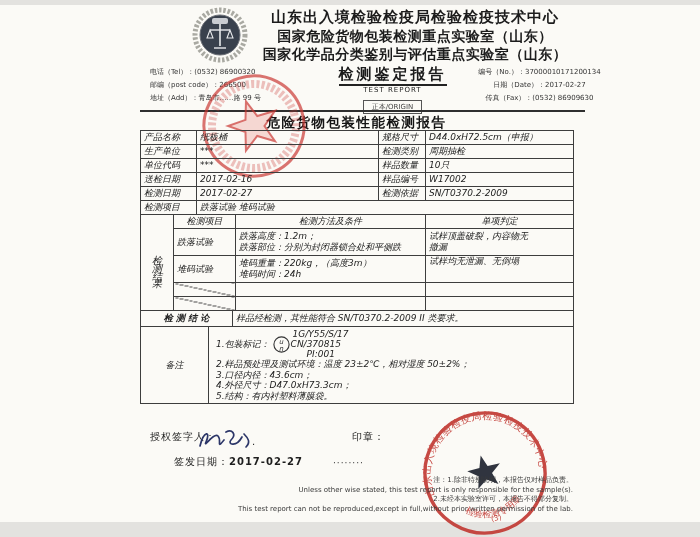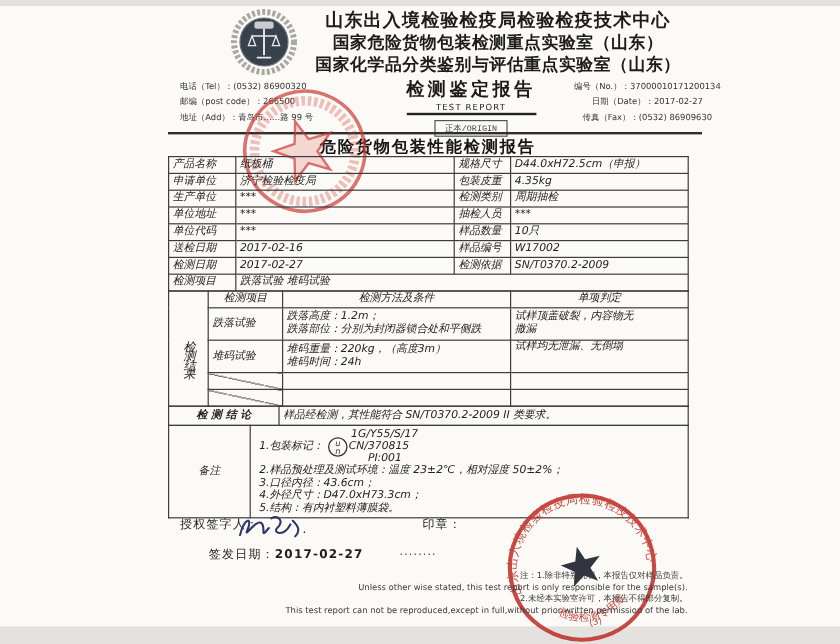--- a/index.html
+++ b/index.html
@@ -8,23 +8,23 @@
     font-family:"DejaVu Sans","Liberation Sans",sans-serif;
     color:#222;position:relative;overflow:hidden;
   }
   .paper{position:absolute;left:0;top:5px;width:700px;height:517px;background:#fbfaf6;}
   .abs{position:absolute;}
   
   .org{left:230px;top:8px;width:370px;text-align:center;font-weight:bold;color:#1c1c1c;}
   .org .l1{font-size:15px;line-height:19px;letter-spacing:1px;}
   .org .l2{font-size:14px;line-height:18px;letter-spacing:.5px;}
   .contact{font-size:7px;line-height:13px;color:#333;}
-  .report-title{font-size:15px;font-weight:bold;letter-spacing:3px;border-bottom:2px solid #222;padding-bottom:11px;color:#1b1b1b;}
+  .report-title{font-size:15px;font-weight:bold;letter-spacing:3px;border-bottom:2px solid #222;padding-bottom:1px;color:#1b1b1b;}
   .report-sub{font-size:7px;letter-spacing:1px;margin-top:2px;}
-  .origin-box{display:inline-block;border:1px solid #555;font-size:7px;padding:1px 8px;margin-top:3px;color:#444;font-family:Liberation Mono, monospace;}
+  .origin-box{display:inline-block;border:1px solid #555;font-size:7px;padding:1px 8px;margin-top:3px;color:#444;}
   .rule{left:140px;top:110px;width:445px;height:2px;background:#2f2f2f;}
   .main-title{left:140px;top:114px;width:433px;text-align:center;font-size:13.5px;font-weight:bold;letter-spacing:1.5px;color:#151515;}
   
   .tablewrap{left:140px;top:130px;width:433px;font-style:italic;}
   table{border-collapse:collapse;table-layout:fixed;width:433px;color:#222;}
   table + table{margin-top:-1px;}
   td{border:1px solid #3d3d3d;font-size:9px;line-height:11px;padding:0 3px;height:13px;overflow:hidden;vertical-align:middle;}
   td.lbl{white-space:nowrap;}
   td.ctr{text-align:center;}
   .vlabel{writing-mode:vertical-lr;text-orientation:upright;letter-spacing:8px;margin:0 auto;font-size:10px;}
@@ -105,36 +105,24 @@
         <col style="width:148px">
       </colgroup>
     <tbody>
         <tr>
       <td class="lbl">产品名称</td>
       <td>纸板桶</td>
       <td class="lbl">规格尺寸</td>
       <td>D44.0xH72.5cm（申报）</td>
     </tr>
     <tr>
-      <td class="lbl">申请单位</td>
-      <td>济宁检验检疫局</td>
-      <td class="lbl">包装皮重</td>
-      <td>4.35kg</td>
-    </tr>
-    <tr>
       <td class="lbl">生产单位</td>
       <td>***</td>
       <td class="lbl">检测类别</td>
       <td>周期抽检</td>
-    </tr>
-    <tr>
-      <td class="lbl">单位地址</td>
-      <td>***</td>
-      <td class="lbl">抽检人员</td>
-      <td>***</td>
     </tr>
     <tr>
       <td class="lbl">单位代码</td>
       <td>***</td>
       <td class="lbl">样品数量</td>
       <td>10只</td>
     </tr>
     <tr>
       <td class="lbl">送检日期</td>
       <td>2017-02-16</td>

